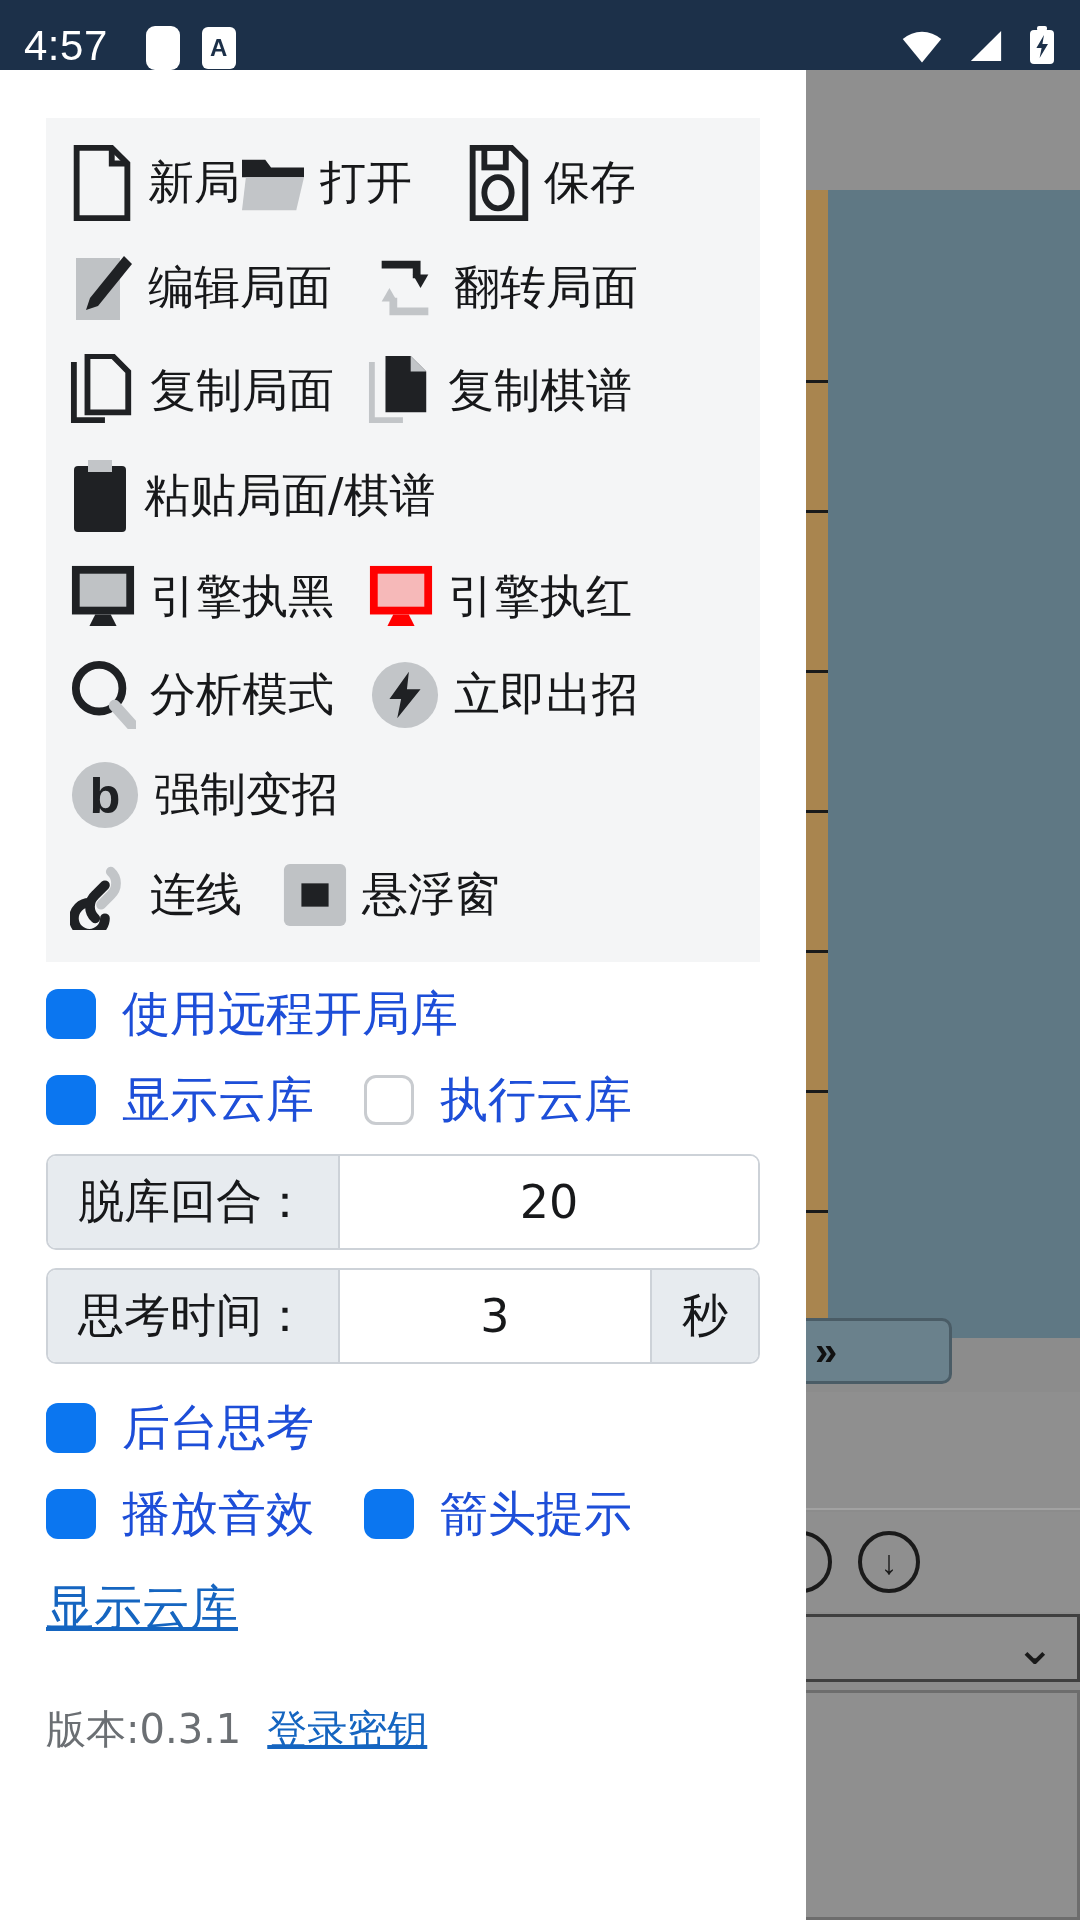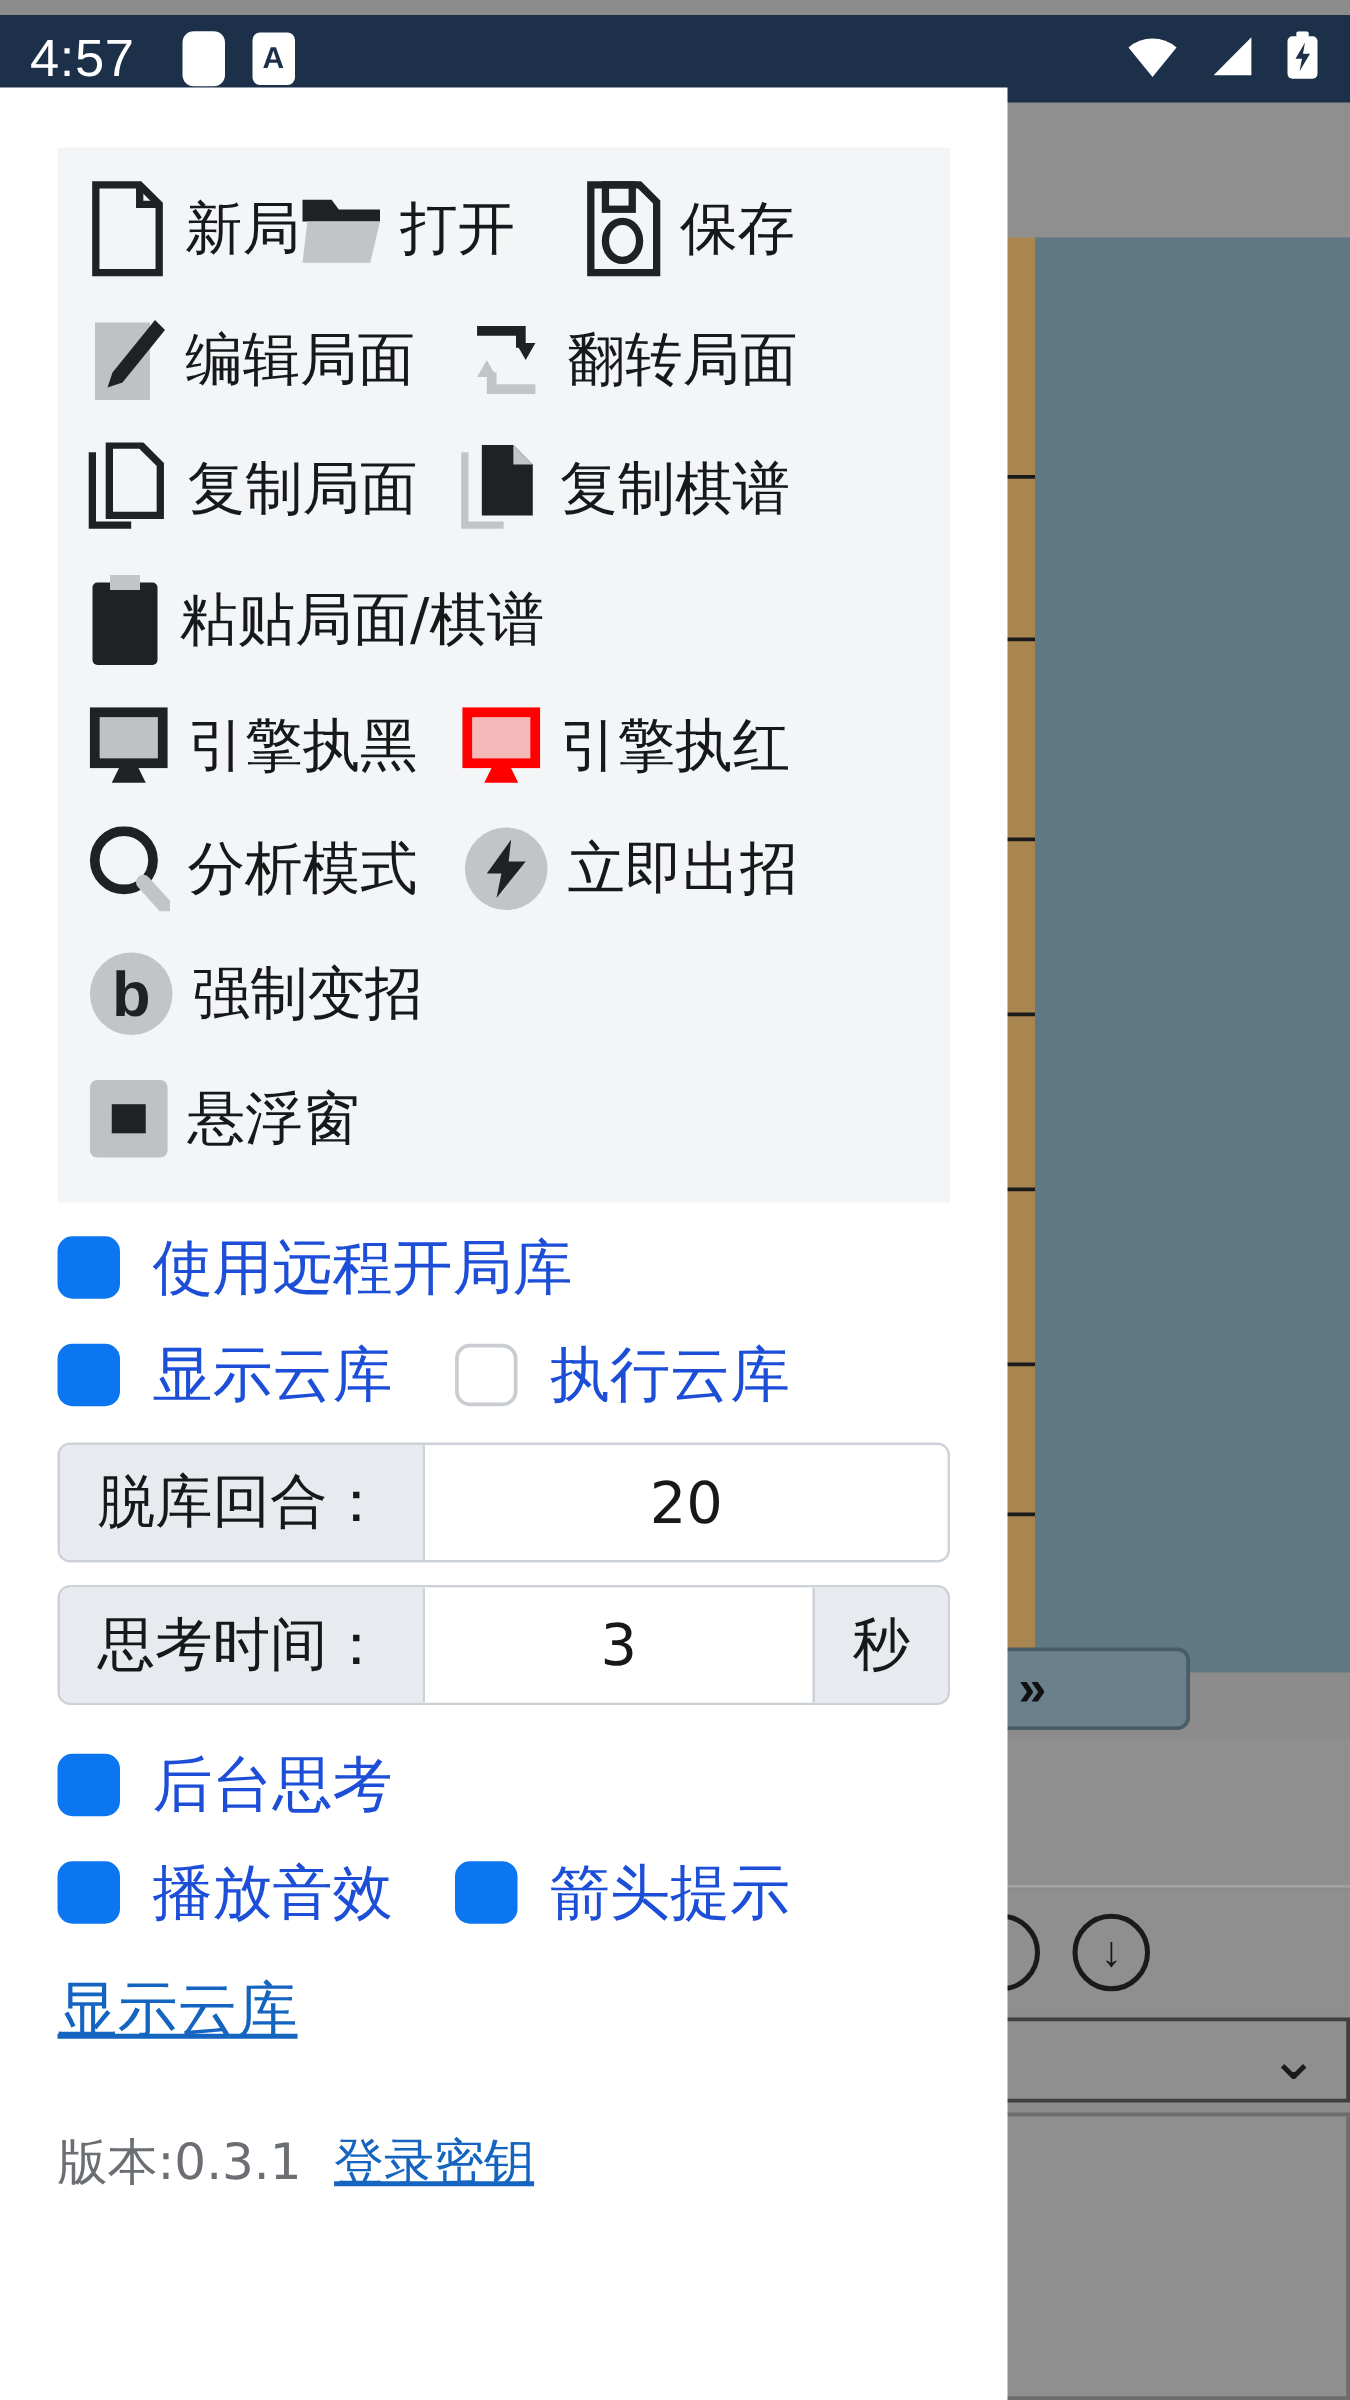--- a/index.html
+++ b/index.html
@@ -75,22 +75,22 @@
     display: flex; align-items: center; justify-content: flex-end; padding-right: 22px;
   }
   .bg-textarea {
     position: absolute; left: 300px; top: 1690px; width: 780px; height: 230px;
     background: #8f8f8f; border: 3px solid #6d6d6d;
     color: #5c5c5c; font-size: 34px; padding: 14px 18px;
   }
 
   
   .statusbar {
-    position: absolute; left: 0; top: 12px; width: 1080px; height: 70px;
-    background: #1c3049; color: #fff; display: flex; align-items: center;
+    position: absolute; left: 0; top: 0; width: 1080px; height: 70px;
+    background: #1c3049; color: #fff; display: flex; align-items: flex-end;
     padding: 0 24px; z-index: 50;
   }
   .sb-time { font-size: 42px; font-weight: 500; letter-spacing: .5px; }
   .sb-left-icons { display: flex; align-items: center; gap: 22px; margin-left: 38px; }
   .sb-chip { width: 34px; height: 44px; background: #fff; border-radius: 9px; }
   .sb-a {
     width: 34px; height: 42px; background: #fff; border-radius: 6px;
     color: #1c3049; font-size: 24px; font-weight: bold;
     display: flex; align-items: center; justify-content: center;
   }
@@ -390,20 +390,30 @@
             <svg width="70" height="70" viewBox="0 0 36 36" aria-hidden="true">
               <ellipse cx="18" cy="18" rx="17" ry="17" fill="#c2c5c8"></ellipse>
               <text x="18" y="27" font-size="26" font-weight="bold" text-anchor="middle" font-family="Liberation Sans, sans-serif" fill="#1f2124">b</text>
             </svg>
           </span>
           <span class="mlabel">强制变招</span>
         </div>
       </div>
 
       <div class="mrow">
+        <div class="mitem" style="margin-right:40px;">
+          <span class="micon">
+            <svg width="66" height="70" viewBox="0 0 34 36" aria-hidden="true">
+              <path d="M21 6a8 8 0 0 1 0 12l-5 5" fill="none" stroke="#c2c5c8" stroke-width="5" stroke-linecap="round"></path>
+              <path d="M13 30a8 8 0 0 1 0-12l5-5" fill="none" stroke="#1f2124" stroke-width="5" stroke-linecap="round"></path>
+              <path d="M10 22a8 8 0 1 0 8 8" fill="none" stroke="#1f2124" stroke-width="5" stroke-linecap="round"></path>
+            </svg>
+          </span>
+          <span class="mlabel">连线</span>
+        </div>
         <div class="mitem">
           <span class="micon">
             <svg width="66" height="70" viewBox="0 0 34 36" aria-hidden="true">
               <rect x="1" y="2" width="32" height="32" rx="3" fill="#bfc2c5"></rect>
               <rect x="10" y="12" width="14" height="12" fill="#1f2124"></rect>
             </svg>
           </span>
           <span class="mlabel">悬浮窗</span>
         </div>
       </div>

